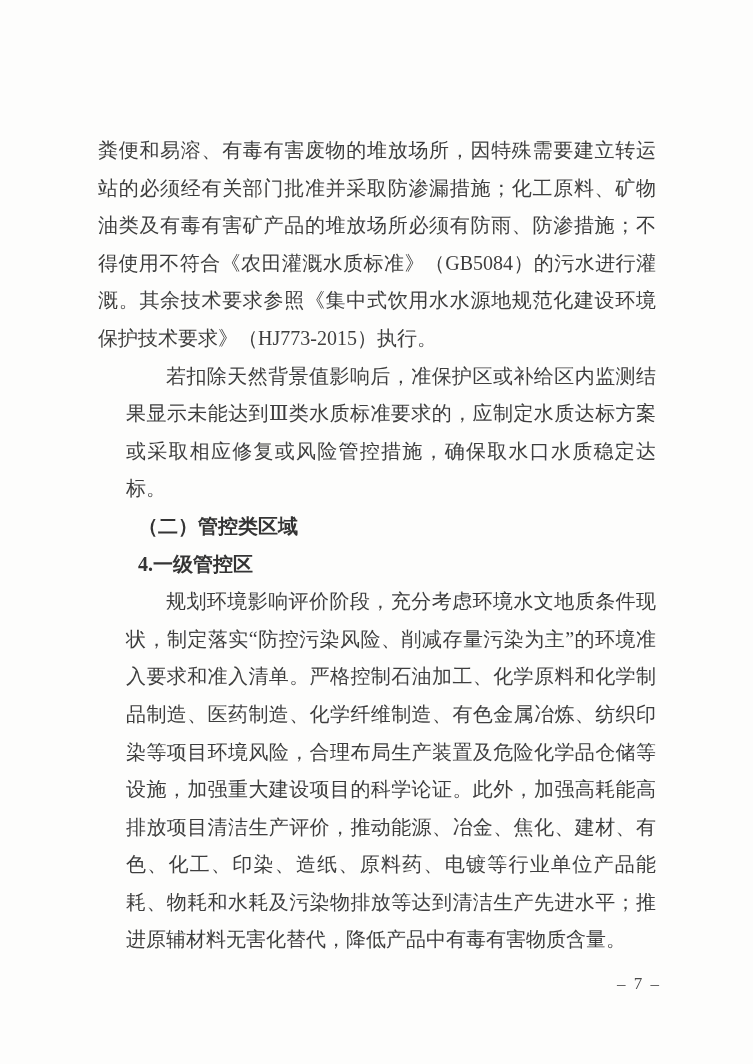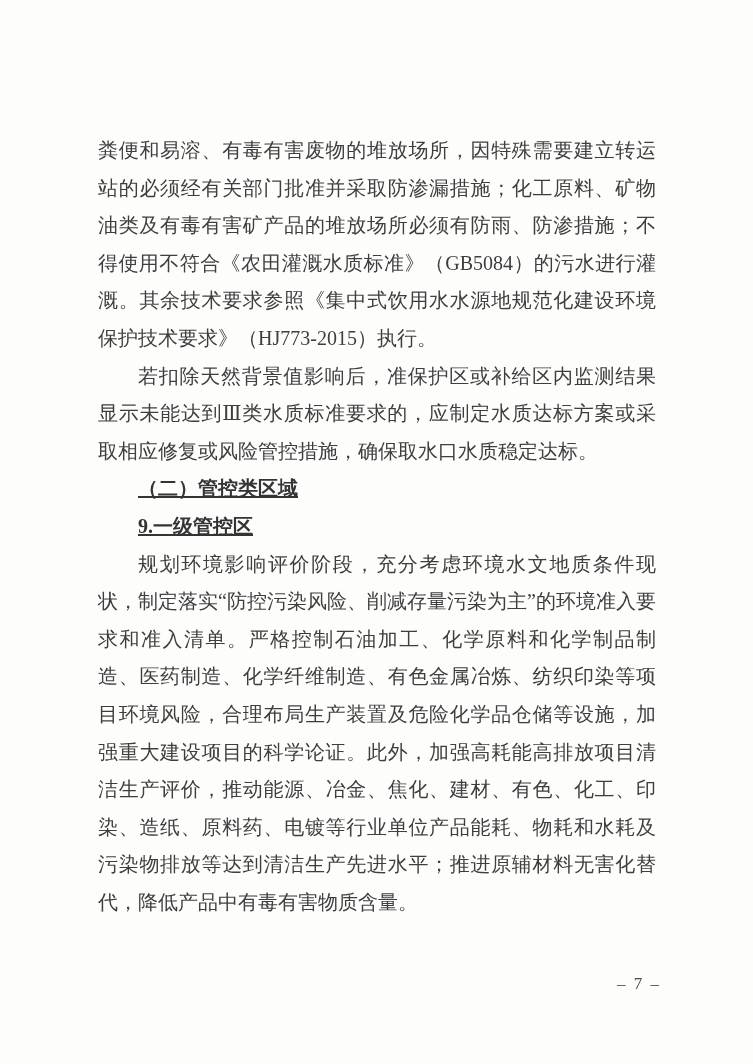--- a/index.html
+++ b/index.html
@@ -21,43 +21,42 @@
     left: 98px;
     top: 132px;
     width: 558px;
     color: #3e3e3e;
     font-size: 20px;
     line-height: 37.6px;
     text-align: justify;
     text-justify: inter-ideograph;
   }
   .block { margin: 0; }
-  .block.paragraph { text-indent: 2em; }
+  .block.paragraph { text-indent: 2em; margin-left: 28px; }
   .block.continuation { text-indent: 0; }
   .block.heading {
     text-indent: 2em;
     font-weight: 700;
     color: #343434;
-    text-decoration: underline;
   }
   .page-number {
     position: absolute;
     top: 974px;
     right: 92px;
     font-size: 17px;
     color: #4a4a4a;
     letter-spacing: 2px;
     font-family: "Liberation Serif", "DejaVu Serif", serif;
   }
 </style>
 </head>
 <body>
 
 <div class="page">
   <div class="doc-body">
       <div class="block continuation">粪便和易溶、有毒有害废物的堆放场所，因特殊需要建立转运站的必须经有关部门批准并采取防渗漏措施；化工原料、矿物油类及有毒有害矿产品的堆放场所必须有防雨、防渗措施；不得使用不符合《农田灌溉水质标准》（GB5084）的污水进行灌溉。其余技术要求参照《集中式饮用水水源地规范化建设环境保护技术要求》（HJ773-2015）执行。</div>
       <div class="block paragraph">若扣除天然背景值影响后，准保护区或补给区内监测结果显示未能达到Ⅲ类水质标准要求的，应制定水质达标方案或采取相应修复或风险管控措施，确保取水口水质稳定达标。</div>
       <div class="block heading">（二）管控类区域</div>
-      <div class="block heading">9.一级管控区</div>
+      <div class="block heading">4.一级管控区</div>
       <div class="block paragraph">规划环境影响评价阶段，充分考虑环境水文地质条件现状，制定落实“防控污染风险、削减存量污染为主”的环境准入要求和准入清单。严格控制石油加工、化学原料和化学制品制造、医药制造、化学纤维制造、有色金属冶炼、纺织印染等项目环境风险，合理布局生产装置及危险化学品仓储等设施，加强重大建设项目的科学论证。此外，加强高耗能高排放项目清洁生产评价，推动能源、冶金、焦化、建材、有色、化工、印染、造纸、原料药、电镀等行业单位产品能耗、物耗和水耗及污染物排放等达到清洁生产先进水平；推进原辅材料无害化替代，降低产品中有毒有害物质含量。</div>
     </div>
   <div class="page-number">– 7 –</div>
 </div>
 
 </body></html>

